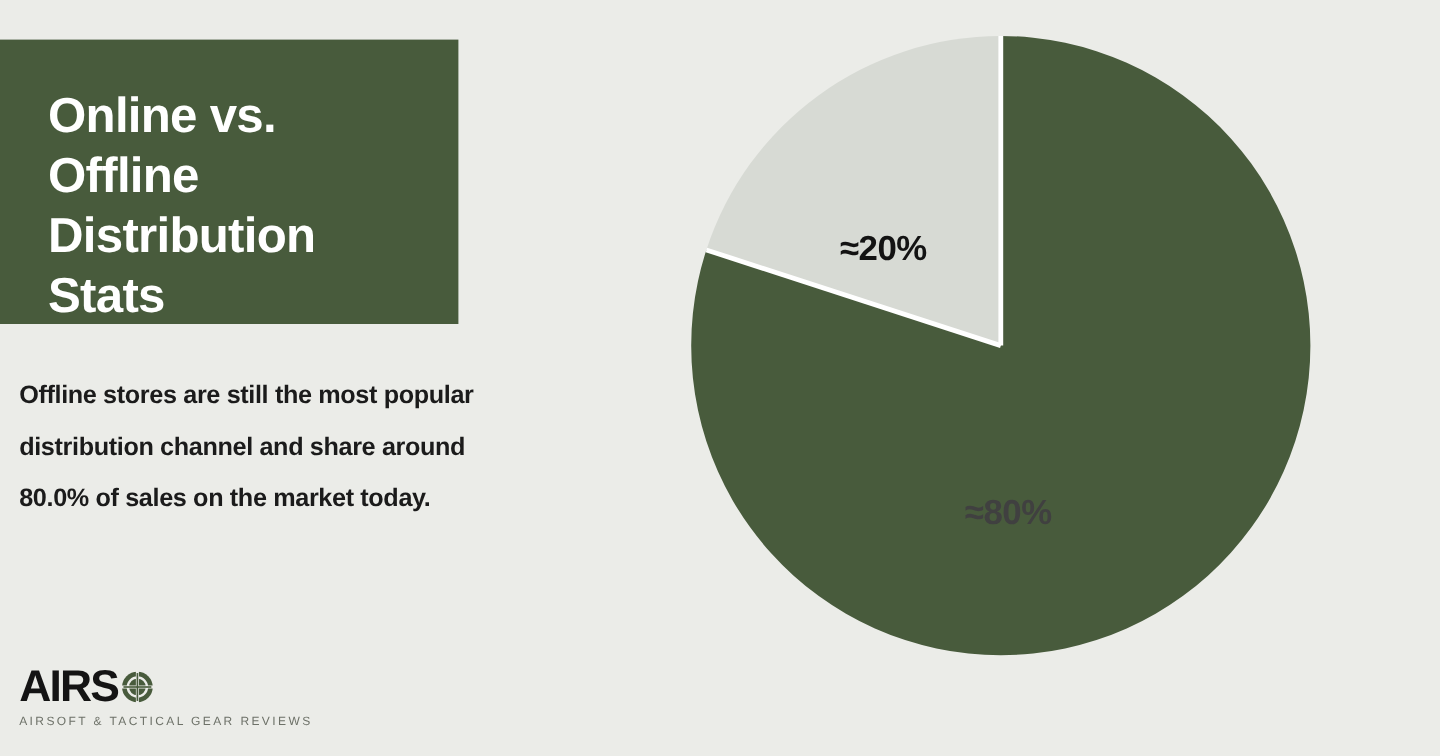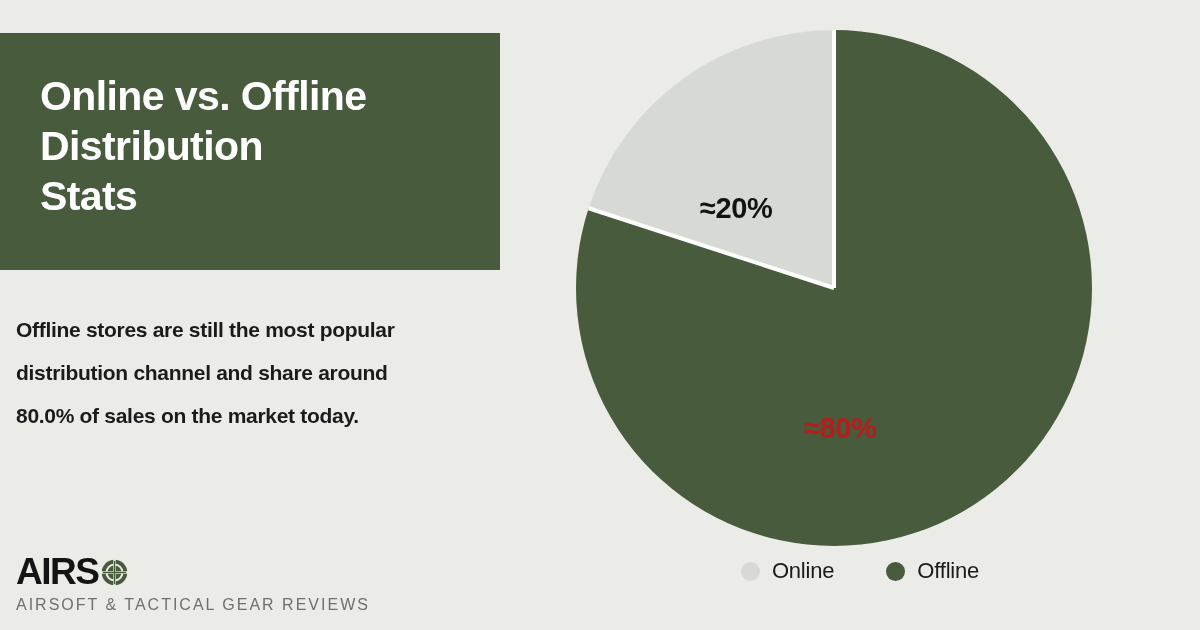--- a/index.html
+++ b/index.html
@@ -21,21 +21,21 @@
     left: 0;
     top: 0;
     width: 470px;
     height: 630px;
   }
 
   .title-block {
     position: absolute;
     left: 0;
     top: 33px;
-    width: 500px;
+    width: 382px;
     height: 237px;
     background: #485b3c;
     box-sizing: border-box;
     padding: 38px 40px 0 40px;
   }
   .title-text {
     color: #ffffff;
     font-size: 41px;
     line-height: 50px;
     font-weight: bold;
@@ -81,21 +81,21 @@
   .logo-reticle {
     display: inline-block;
     width: 31px;
     height: 31px;
     margin: 0 1px;
     position: relative;
     top: 1px;
   }
   .logo-tagline {
     margin-top: 5px;
-    font-size: 16px;
+    font-size: 10px;
     letter-spacing: 2.0px;
     color: #6d7168;
     font-weight: normal;
     white-space: nowrap;
   }
 
   
   .chart-area {
     position: absolute;
     left: 520px;
@@ -123,21 +123,21 @@
     font-weight: bold;
     letter-spacing: -0.4px;
     white-space: nowrap;
   }
   .label-online {
     color: #131313;
     left: 124px;
     top: 162px;
   }
   .label-offline {
-    color: #b91c1c;
+    color: #404040;
     left: 228px;
     top: 382px;
   }
 
   .legend {
     position: absolute;
     left: 0;
     top: 560px;
     width: 680px;
     display: flex;
@@ -208,24 +208,14 @@
       <g id="slice-separators">
           <line x1="258" y1="258" x2="258" y2="0" stroke="#ffffff" stroke-width="4"></line>
           <line x1="258" y1="258" x2="12.627418795850389" y2="178.27361545126354" stroke="#ffffff" stroke-width="4"></line>
         </g>
     </svg>
 
     <div class="slice-label label-online">≈20%</div>
     <div class="slice-label label-offline">≈80%</div>
   </div>
 
-  <div class="legend">
-    <div class="legend-item">
-      <span class="legend-dot" id="legend-dot-0" style="background: rgb(215, 218, 212);"></span>
-      <span class="legend-label">Online</span>
-    </div>
-    <div class="legend-item">
-      <span class="legend-dot" id="legend-dot-1" style="background: rgb(72, 91, 60);"></span>
-      <span class="legend-label">Offline</span>
-    </div>
-  </div>
 
 </div>
 
 </body></html>

